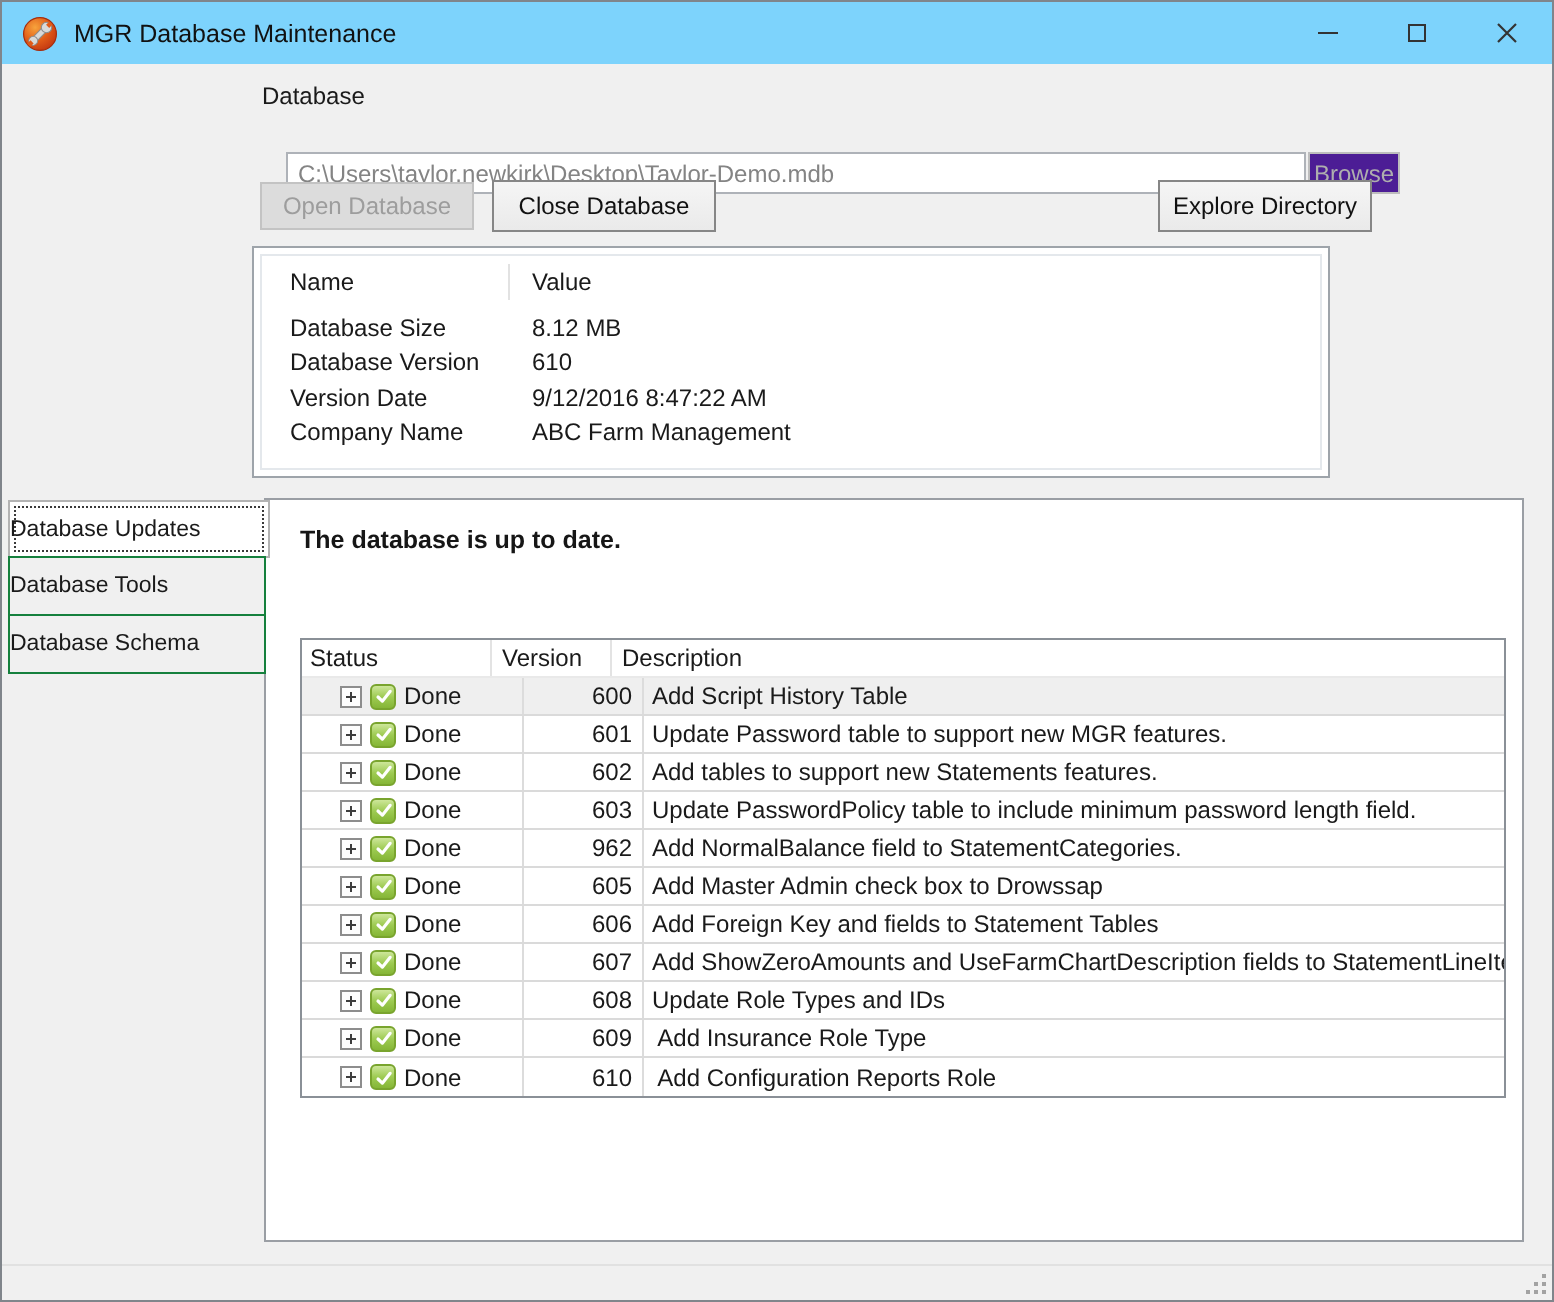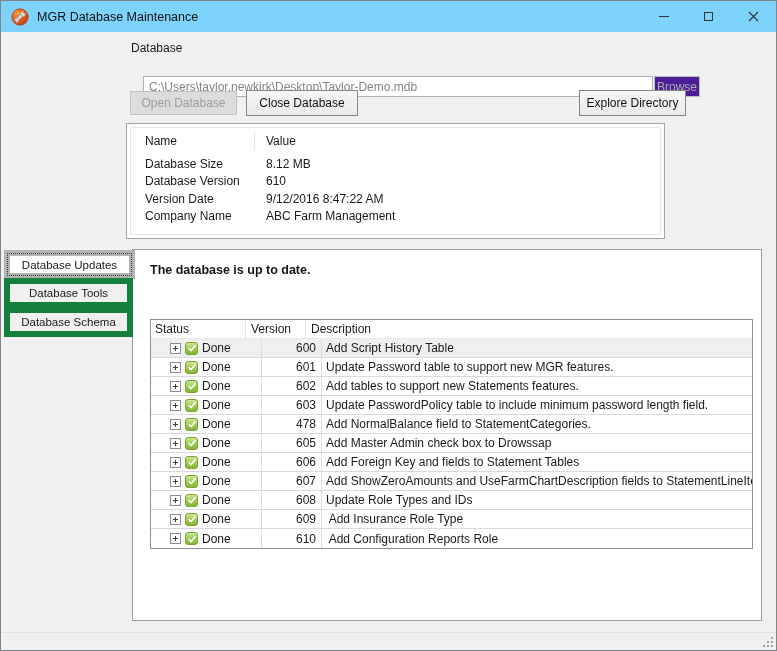--- a/index.html
+++ b/index.html
@@ -38,22 +38,22 @@
   .info-hrow{display:flex;height:22px;align-items:center;margin:0 2px;}
   .info-hname{width:122px;padding-left:12px;border-right:1px solid #e2e2e2;height:18px;line-height:18px;}
   .info-hvalue{padding-left:11px;height:18px;line-height:18px;}
   .info-rows{margin-top:3px;}
   .info-row{display:flex;height:17.5px;align-items:center;}
   .info-name{width:122px;padding-left:14px;}
   .info-value{padding-left:13px;}
 
   
   .tabstrip{position:absolute;left:3px;top:249px;width:129px;z-index:3;}
-  .tab{height:30px;margin-top:-1px;border:6px solid #15803d;background:#f0f0f0;
-    display:flex;align-items:center;justify-content:center;font-size:11.5px;cursor:default;}
+  .tab{height:30px;margin-top:-1px;border:1px solid #15803d;background:#f0f0f0;
+    display:flex;align-items:center;font-size:11.5px;cursor:default;}
   .tab:first-child{margin-top:0;}
   .tab.selected{background:#fff;border-color:#b3b3b3;outline:1px dotted #3a3a3a;outline-offset:-4px;width:131px;height:29px;}
 
   
   .tabpage{position:absolute;left:131px;top:248px;width:630px;height:372px;background:#fff;border:1px solid #9a9ea4;z-index:1;}
   .msg{position:absolute;left:17px;top:13px;font-weight:bold;font-size:12.5px;color:#161616;}
   .listview{position:absolute;left:17px;top:69px;width:603px;background:#fff;border:1px solid #8a9097;font-size:12px;}
   .lv-header{display:flex;height:19px;border-bottom:1px solid #e9e9e9;background:#fff;}
   .lv-header .hc{display:flex;align-items:center;}
   .hc1{width:95px;padding-left:4px;border-right:1px solid #e3e3e3;}
@@ -240,21 +240,21 @@
   <div class="lv-row">
     <div class="cell c-status">
       <span class="plus"></span>
       <span class="check">
         <svg width="10" height="10" viewBox="0 0 12 12">
           <path d="M2.4 6.6 L5 9.1 L9.7 3.2" fill="none" stroke="#ffffff" stroke-width="1.9" stroke-linecap="round" stroke-linejoin="round"></path>
         </svg>
       </span>
       <span class="status-text">Done</span>
     </div>
-    <div class="cell c-version">478</div>
+    <div class="cell c-version">962</div>
     <div class="cell c-desc">Add NormalBalance field to StatementCategories.</div>
   </div>
 
   <div class="lv-row">
     <div class="cell c-status">
       <span class="plus"></span>
       <span class="check">
         <svg width="10" height="10" viewBox="0 0 12 12">
           <path d="M2.4 6.6 L5 9.1 L9.7 3.2" fill="none" stroke="#ffffff" stroke-width="1.9" stroke-linecap="round" stroke-linejoin="round"></path>
         </svg>

